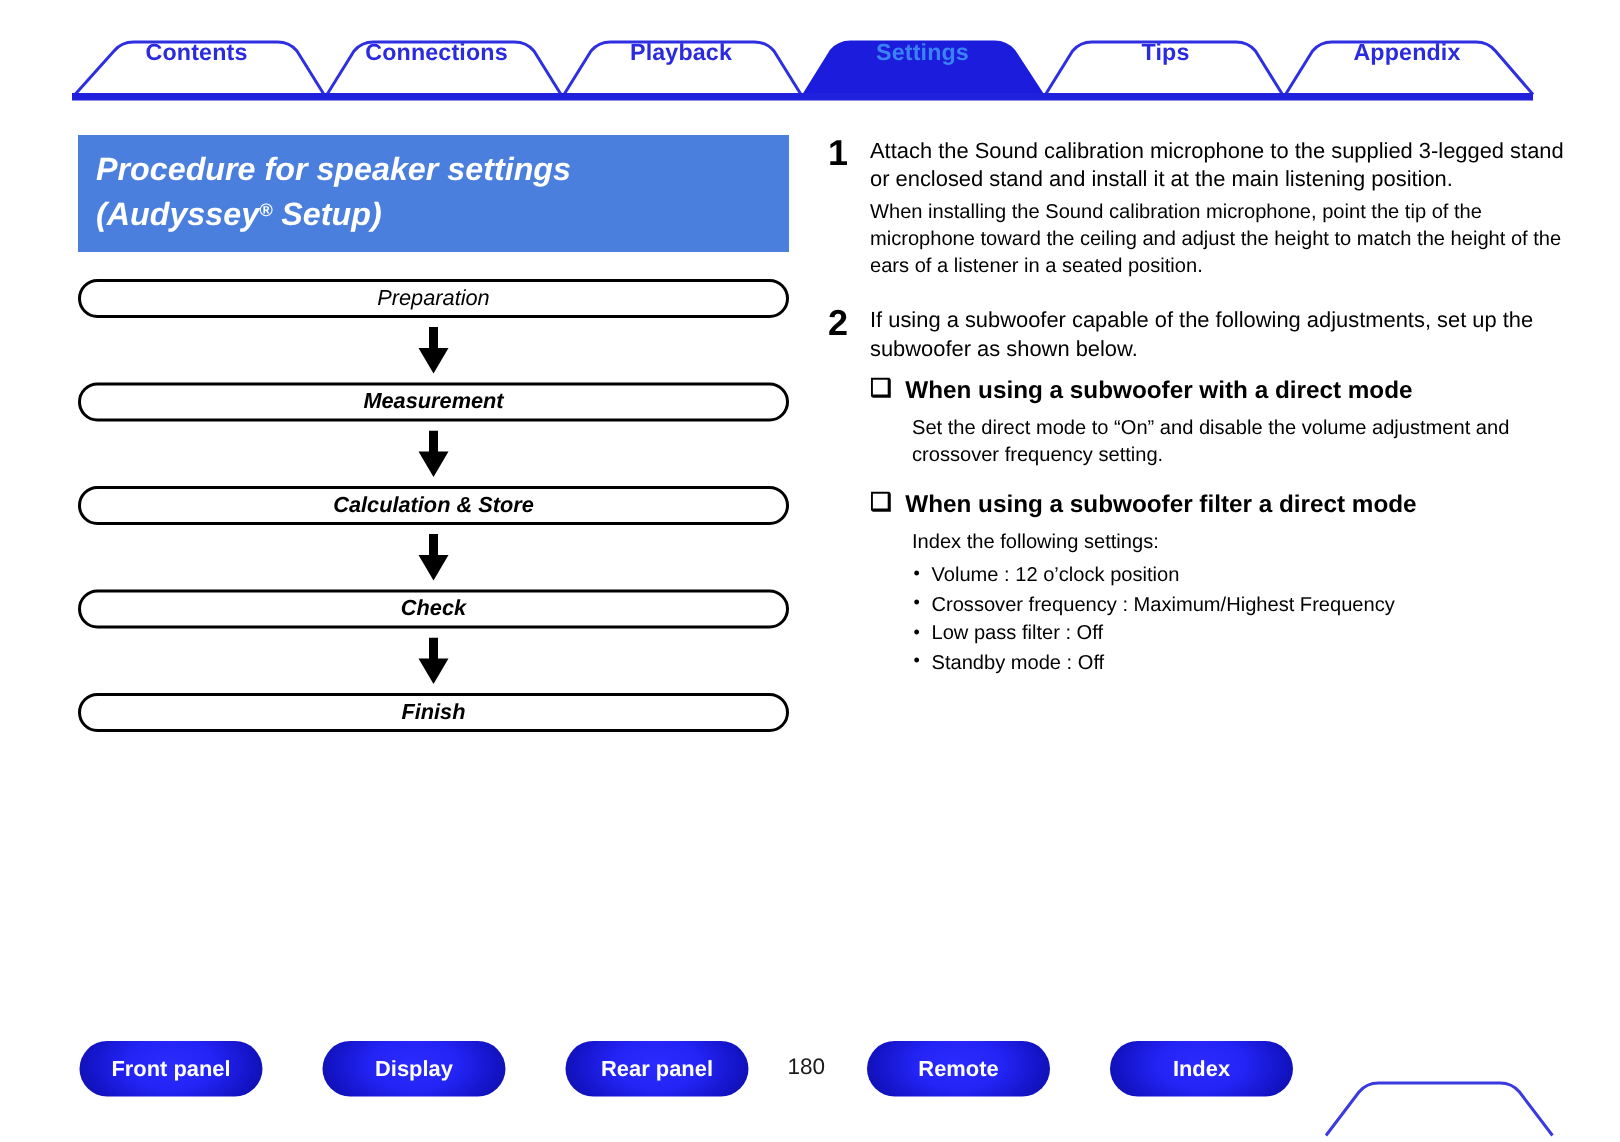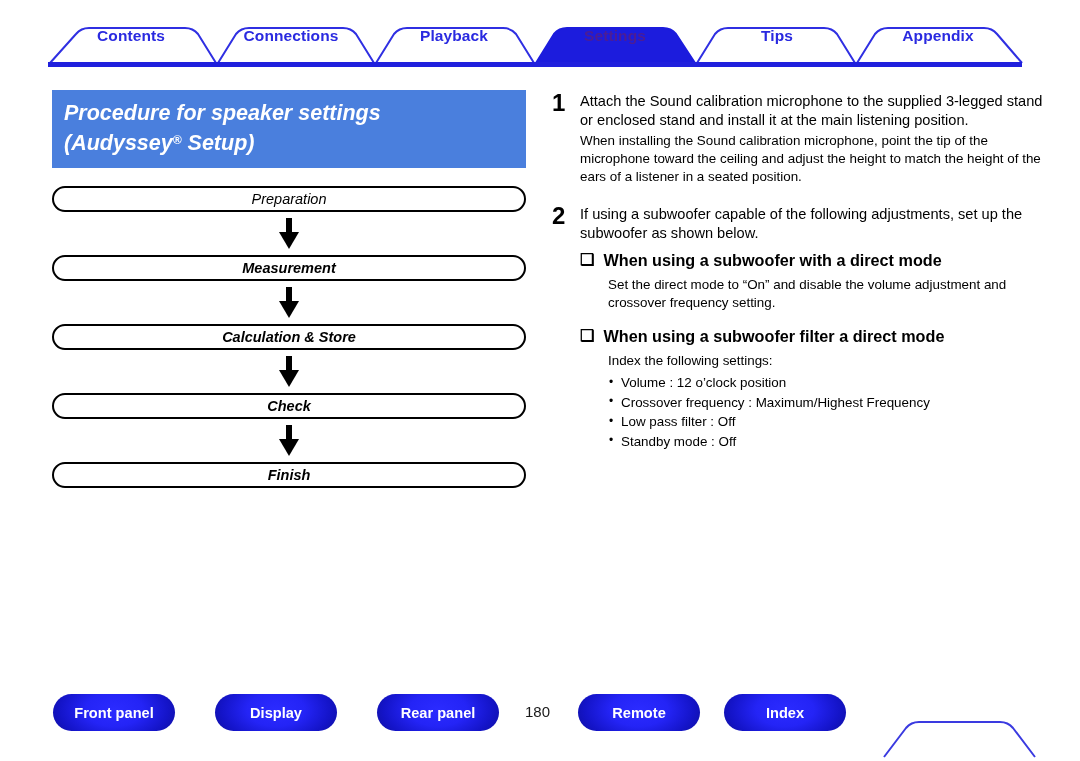--- a/index.html
+++ b/index.html
@@ -32,21 +32,21 @@
   .tab-label {
     position: absolute;
     top: 36px;
     transform: translate(-50%, -50%);
     font-size: 15.5px;
     font-weight: bold;
     white-space: nowrap;
     letter-spacing: 0.1px;
   }
   .tab-label.inactive { color: #2a2ae0; }
-  .tab-label.active { color: #4c1d95; }
+  .tab-label.active { color: #3b82f6; }
 
   
   #left-col {
     position: absolute;
     left: 52px;
     top: 90px;
     width: 474px;
     font-style: italic;
   }
   #page-title {
@@ -328,14 +328,14 @@
 <div id="footer">
   <svg width="1080" height="67" viewBox="0 0 1080 67">
     <path d="M 884 63 L 906 34 Q 911 28 919 28 L 1000 28 Q 1008 28 1013 34 L 1035 63" fill="none" stroke="#3a3ae0" stroke-width="2" stroke-linejoin="round"></path>
   </svg>
 
   <div class="nav-btn" style="left:53px;  width:122px;">Front panel</div>
   <div class="nav-btn" style="left:215px; width:122px;">Display</div>
   <div class="nav-btn" style="left:377px; width:122px;">Rear panel</div>
   <div id="page-number">180</div>
   <div class="nav-btn" style="left:578px; width:122px;">Remote</div>
-  <div class="nav-btn" style="left:724px; width:122px;">Index</div>
+  <div class="nav-btn" style="left:740px; width:122px;">Index</div>
 </div>
 
 </body></html>

